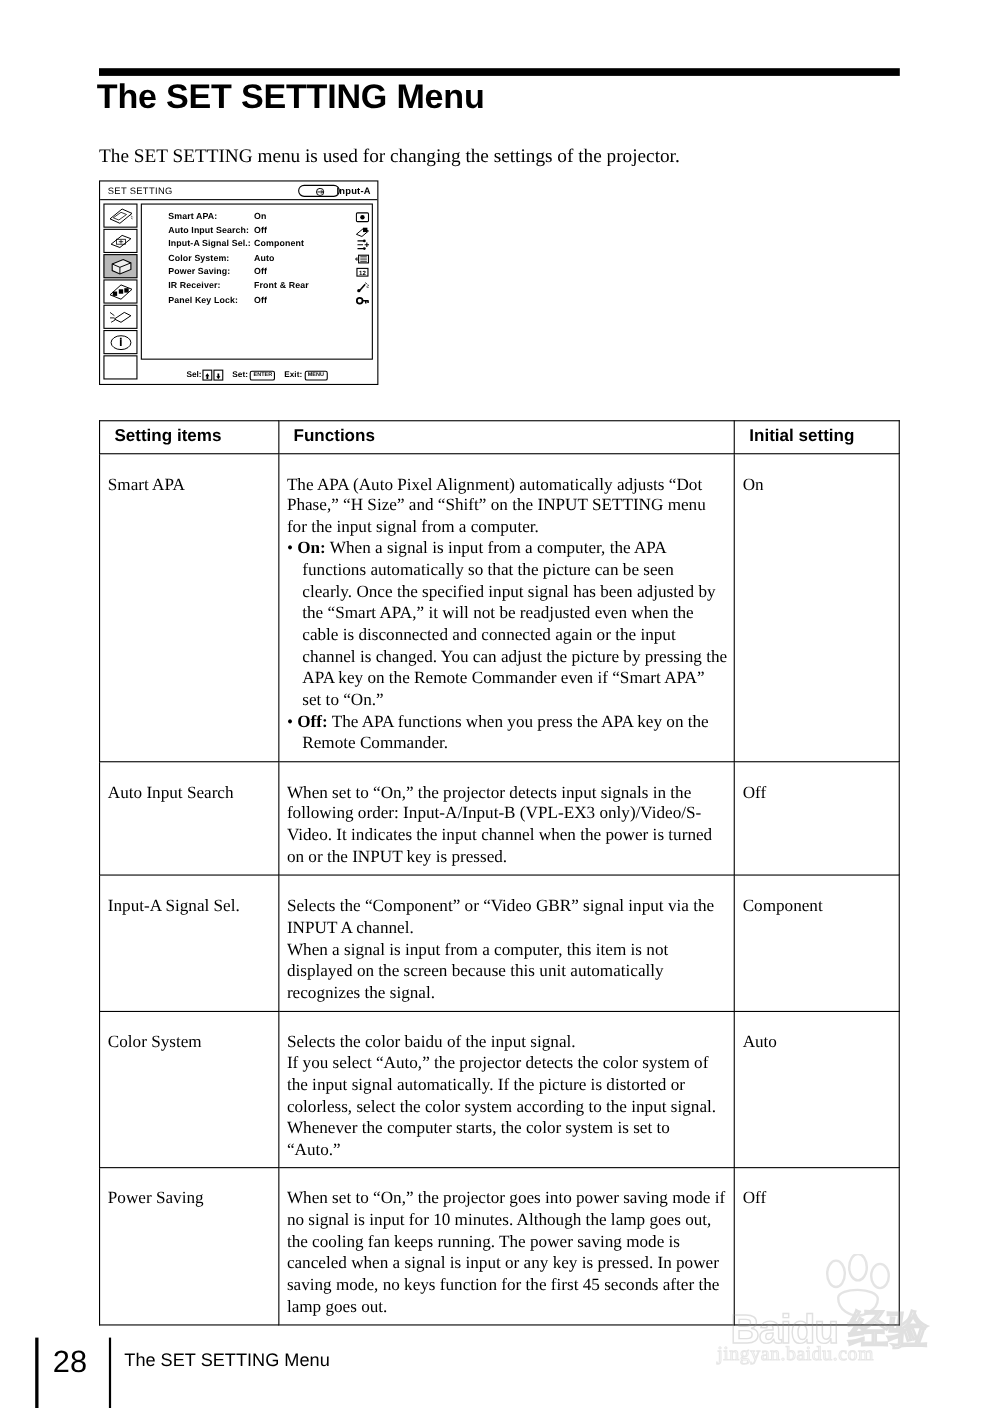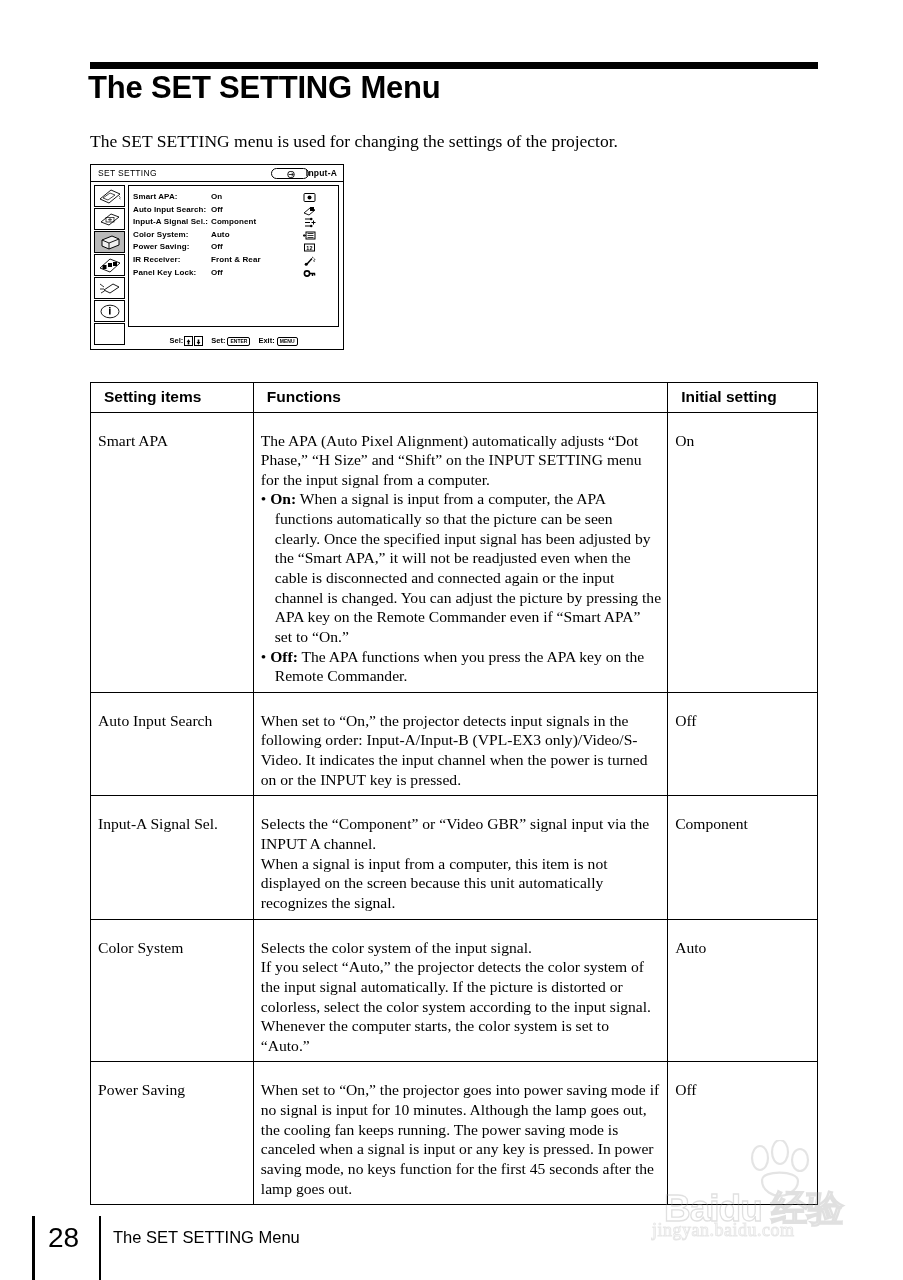--- a/index.html
+++ b/index.html
@@ -114,21 +114,21 @@
     position: absolute;
     left: 37px; top: 20px;
     right: 4px;
     height: 142px;
     border: 1.3px solid #000;
     box-sizing: border-box;
     background: #fff;
   }
   .osd-rows {
     position: absolute;
-    left: 4px; top: 5px;
+    left: 24px; top: 5px;
     font-size: 8px;
     font-weight: bold;
     letter-spacing: 0.1px;
   }
   .osd-row {
     height: 12.6px;
     line-height: 12.6px;
     white-space: nowrap;
     position: relative;
   }
@@ -454,21 +454,21 @@
         <td class="func">
           <p>Selects the “Component” or “Video GBR” signal input via the INPUT A channel.</p>
           <p>When a signal is input from a computer, this item is not displayed on the screen because this unit automatically recognizes the signal.</p>
         </td>
         <td>Component</td>
       </tr>
 
       <tr>
         <td>Color System</td>
         <td class="func">
-          <p>Selects the color system of the input signal.</p>
+          <p>Selects the color baidu of the input signal.</p>
           <p>If you select “Auto,” the projector detects the color system of the input signal automatically.  If the picture is distorted or colorless, select the color system according to the input signal.</p>
           <p>Whenever the computer starts, the color system is set to “Auto.”</p>
         </td>
         <td>Auto</td>
       </tr>
 
       <tr>
         <td>Power Saving</td>
         <td class="func">
           <p>When set to “On,” the projector goes into power saving mode if no signal is input for 10 minutes. Although the lamp goes out, the cooling fan keeps running. The power saving mode is canceled when a signal is input or any key is pressed. In power saving mode, no keys function for the first 45 seconds after the lamp goes out.</p>

